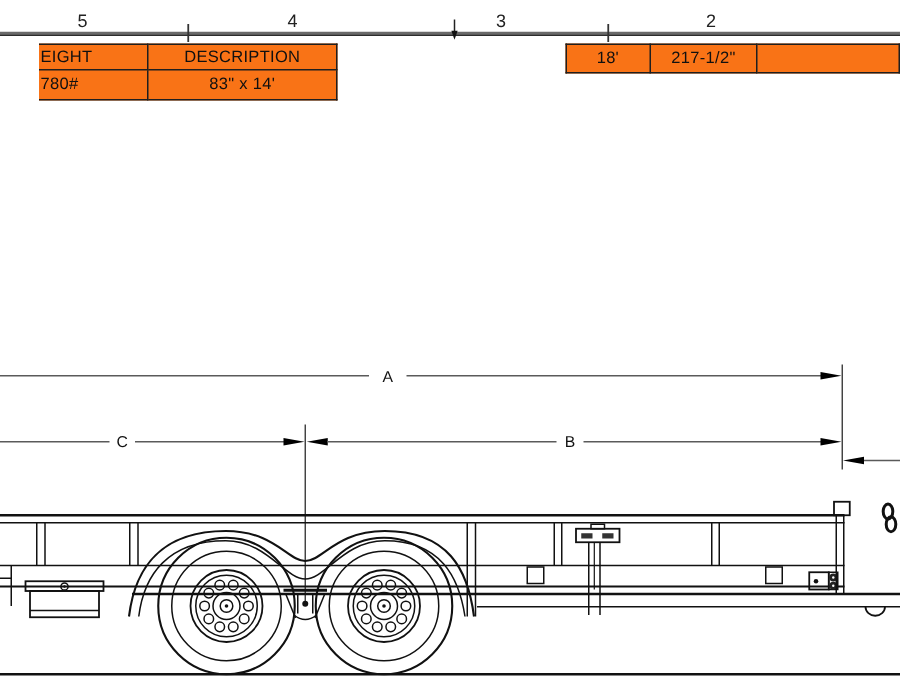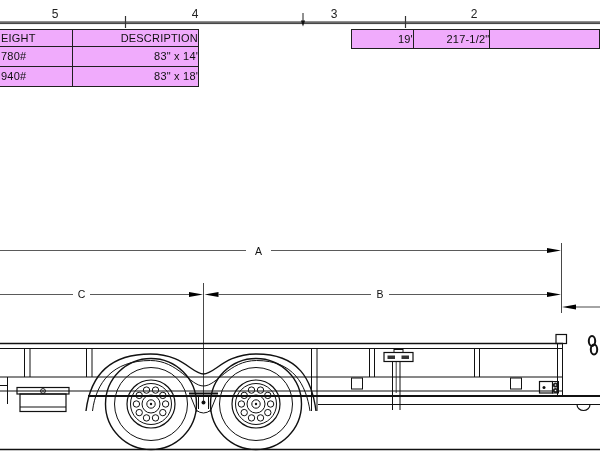--- a/index.html
+++ b/index.html
@@ -5,24 +5,24 @@
   html,body{margin:0;padding:0;}
   body{
     width:600px;height:466px;position:relative;overflow:hidden;
     background:#ffffff;font-family:"Liberation Sans", sans-serif;
   }
   svg text{font-family:"Liberation Sans", sans-serif;}
   .zone-label{
     position:absolute;top:7px;width:20px;text-align:center;
     font-size:12px;color:#222;
   }
-  table{border-collapse:collapse;table-layout:fixed;background:#f0abfc;}
+  table{border-collapse:collapse;table-layout:fixed;background:#f97316;margin-left:26px;}
   td{
     border:1.4px solid #1f1f1f;font-size:11px;color:#101010;
-    text-align:right;padding:0;line-height:1;letter-spacing:0.2px;
+    text-align:center;padding:0;line-height:1;letter-spacing:0.2px;
     overflow:hidden;white-space:nowrap;
   }
   
   #weight-table-wrap{position:absolute;left:0;top:29px;}
   #weight-table td.col-w{width:71px;border-left:none;text-align:left;padding-left:1px;}
   #weight-table td.col-d{width:125px;}
   #weight-table tr.hdr td{height:16px;}
   #weight-table tr.row td{height:19px;}
   
   #dims-table-wrap{position:absolute;left:351px;top:29px;}
@@ -230,31 +230,27 @@
   <table id="weight-table">
     <tbody>
         <tr class="hdr">
       <td class="col-w">EIGHT</td>
       <td class="col-d">DESCRIPTION</td>
     </tr>
     <tr class="row">
       <td class="col-w">780#</td>
       <td class="col-d">83" x 14'</td>
     </tr>
-    <tr class="row">
-      <td class="col-w">940#</td>
-      <td class="col-d">83" x 18'</td>
-    </tr>
   </tbody>
     </table>
 </div>
 
 <div id="dims-table-wrap">
   <table id="dims-table">
     <tbody>
     <tr class="row">
-      <td class="col-len">19'</td>
+      <td class="col-len">18'</td>
       <td class="col-a">217-1/2"</td>
       <td class="col-x"></td>
     </tr>
   </tbody>
     </table>
 </div>
 
 </body></html>

